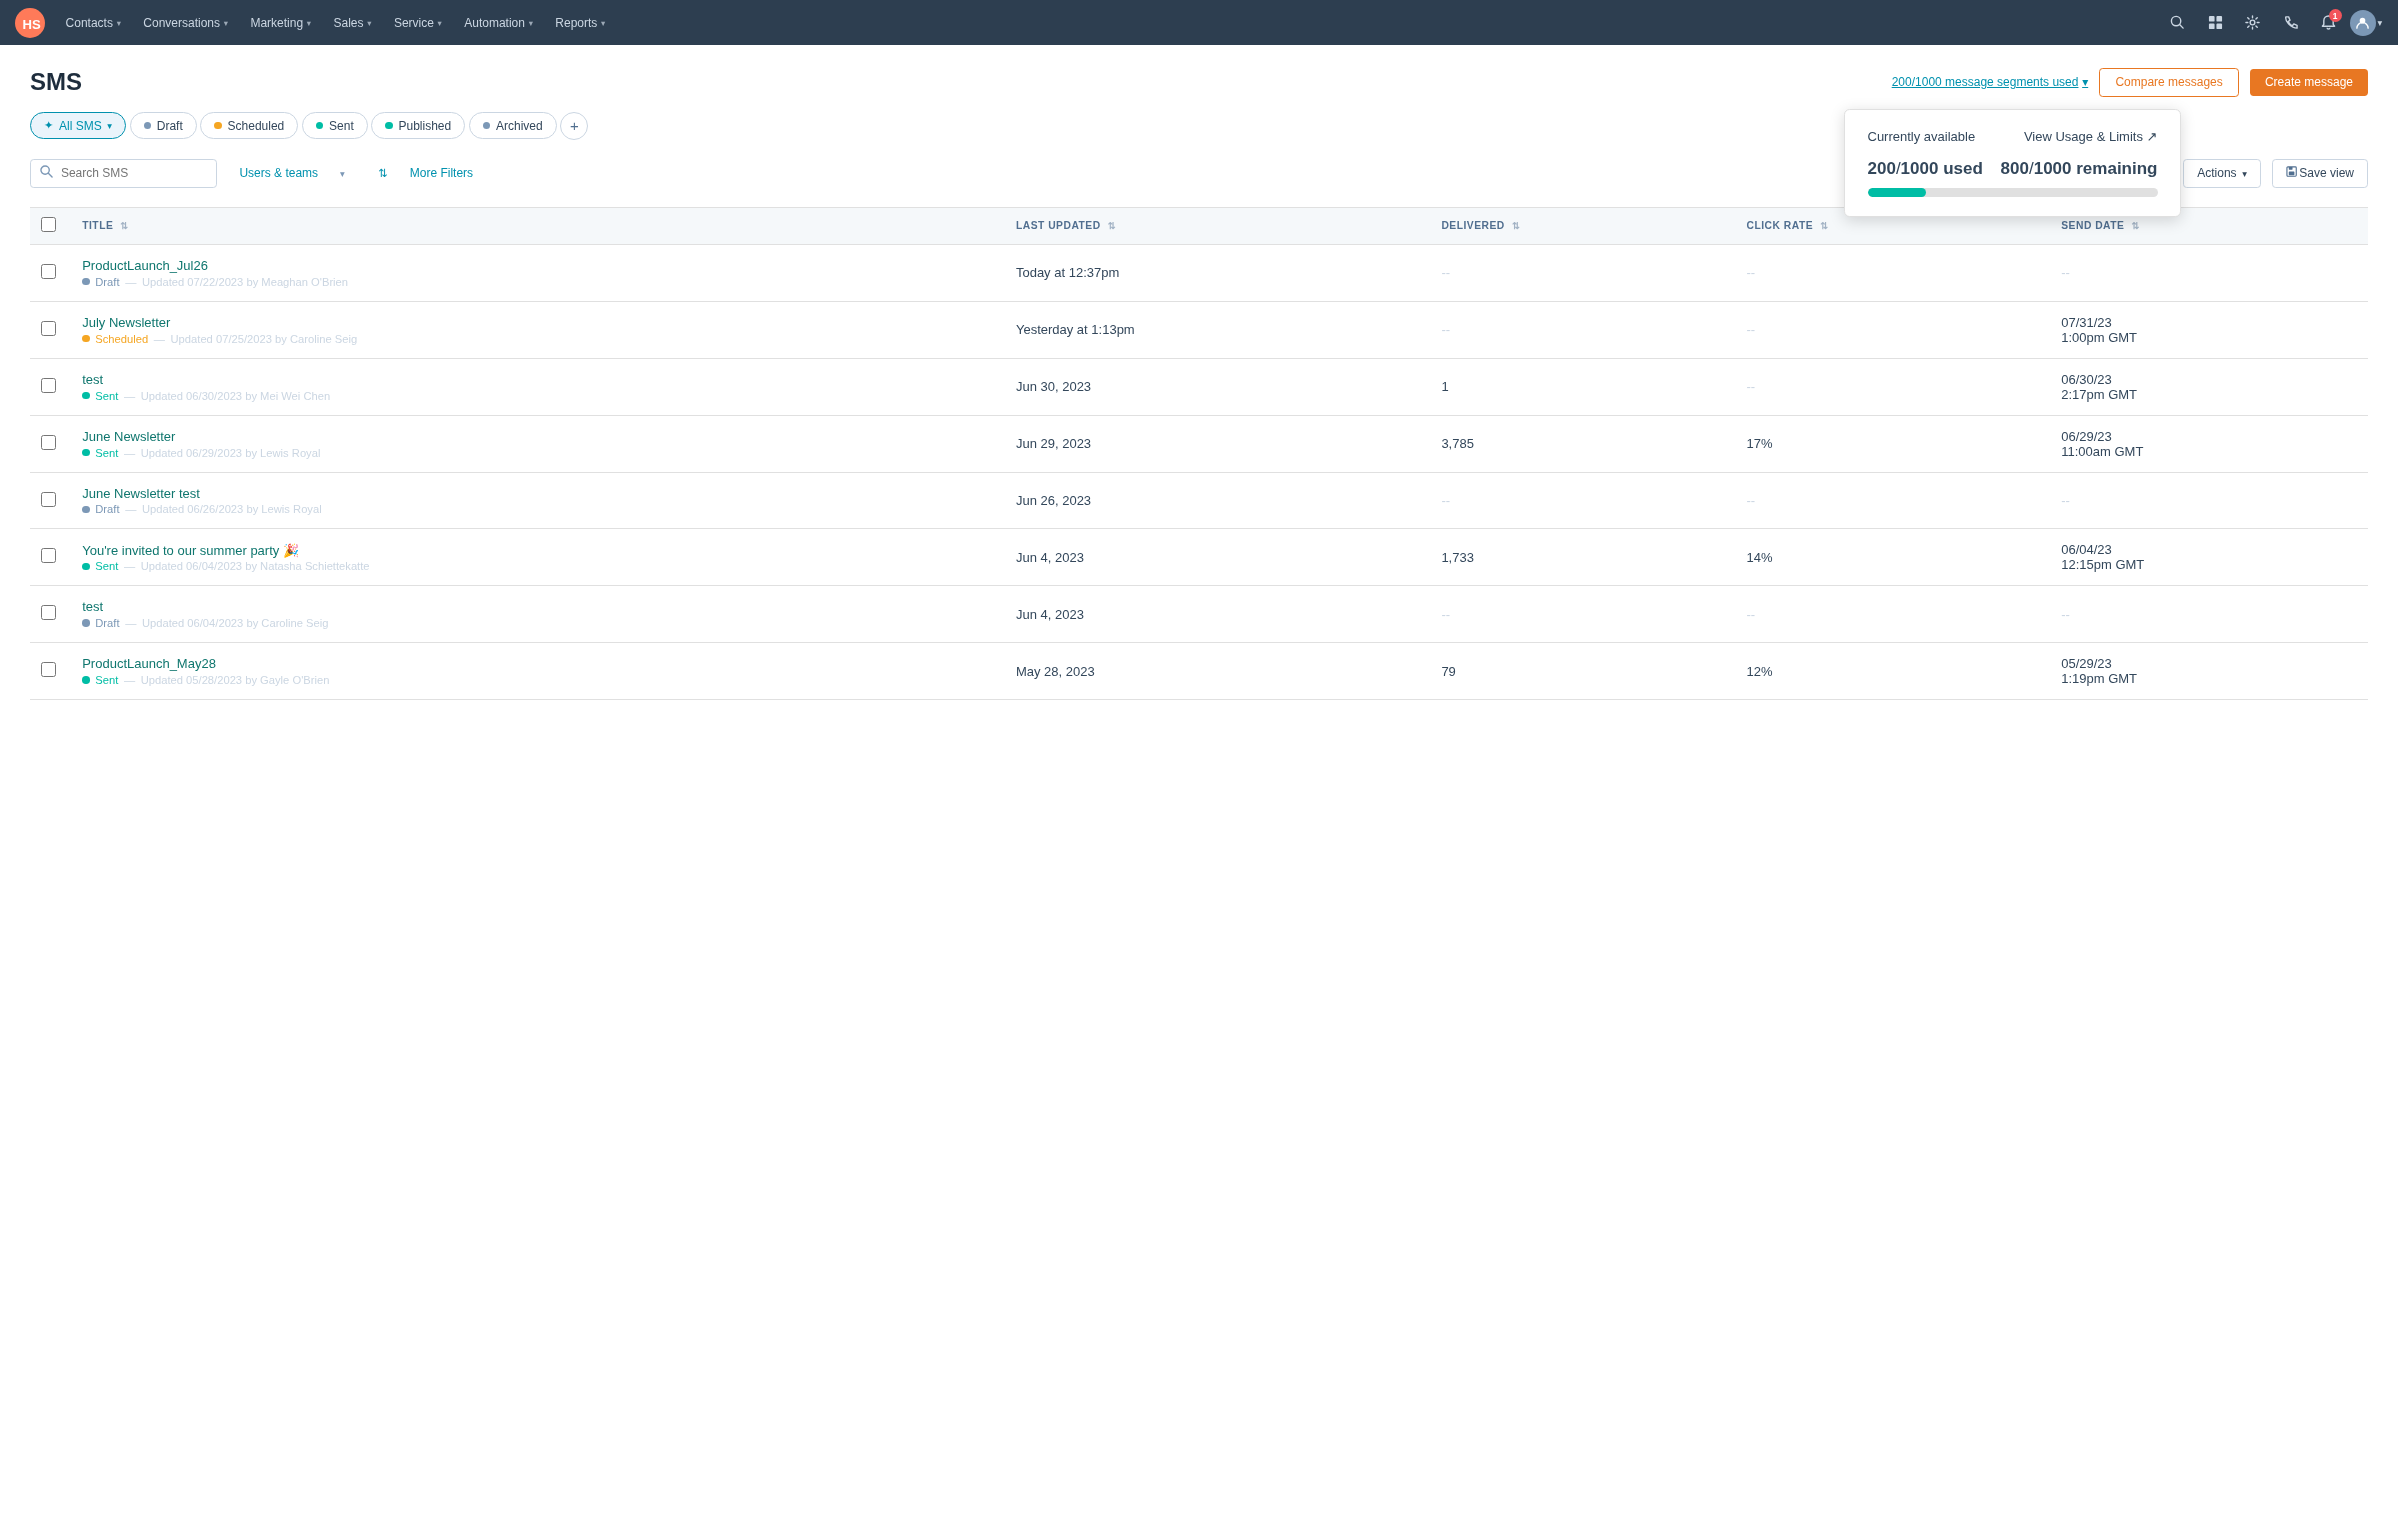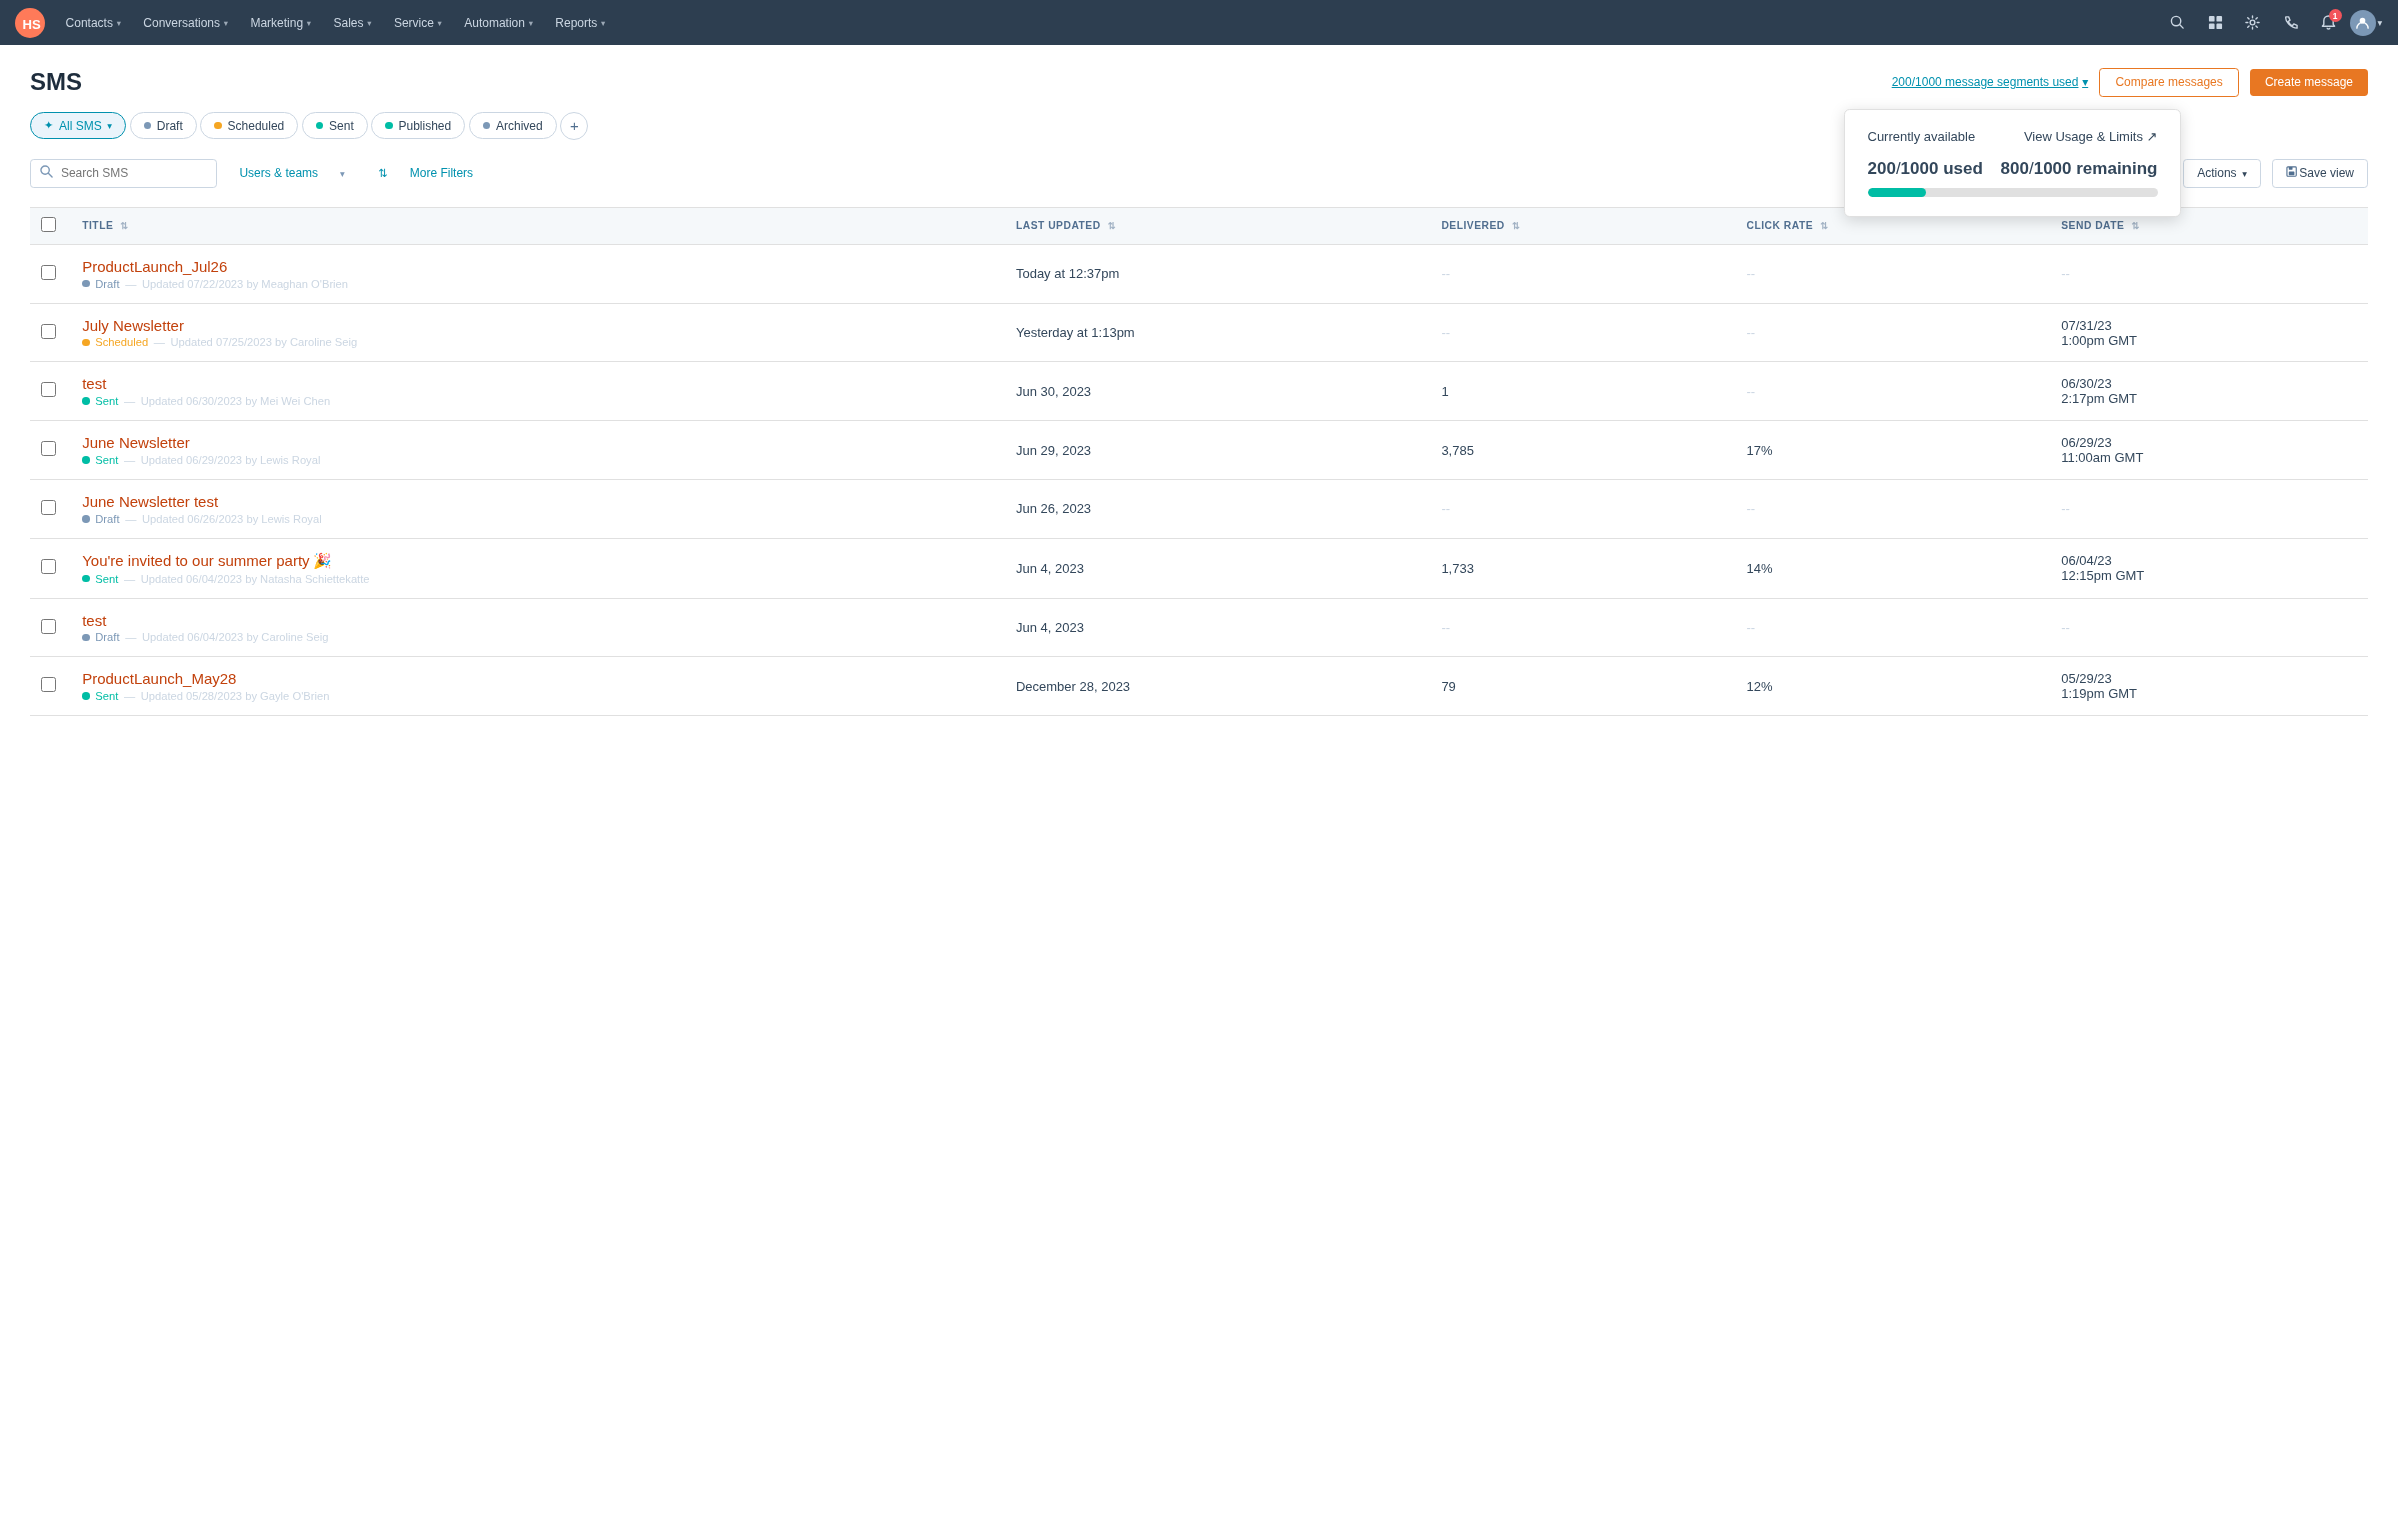--- a/index.html
+++ b/index.html
@@ -327,22 +327,22 @@
       font-size: 9.4px;
     }
     .sms-table td {
       padding: 13px 11.2px;
       border-bottom: 0.9px solid #e0e0e0;
       vertical-align: middle;
     }
     .check-col { width: 41px; }
     .title-col { min-width: 281px; }
     .msg-title {
-      color: #c2410c;
-      font-size: 15px;
+      color: #0f766e;
+      font-size: 13px;
       font-weight: 500;
       cursor: pointer;
       text-decoration: none;
     }
     .msg-meta {
       display: flex;
       align-items: center;
       gap: 5.6px;
       margin-top: 2.8px;
       font-size: 11.2px;
@@ -789,21 +789,21 @@
       <td>
         <a class="msg-title">ProductLaunch_May28</a>
         <div class="msg-meta">
           <span class="status-dot dot-sent"></span>
           <span class="status-label status-sent">Sent</span>
           <span class="meta-sep">—</span>
           <span class="dash">Updated 05/28/2023 by Gayle O'Brien</span>
         </div>
       </td>
       <td>
-        <span class="cell-value">December 28, 2023</span>
+        <span class="cell-value">May 28, 2023</span>
       </td>
       <td>
         <span class="cell-value">79</span>
       </td>
       <td>
         <span class="cell-value">12%</span>
       </td>
       <td>
         <span class="cell-value" style="white-space:pre-line;">05/29/23
 1:19pm GMT</span>

